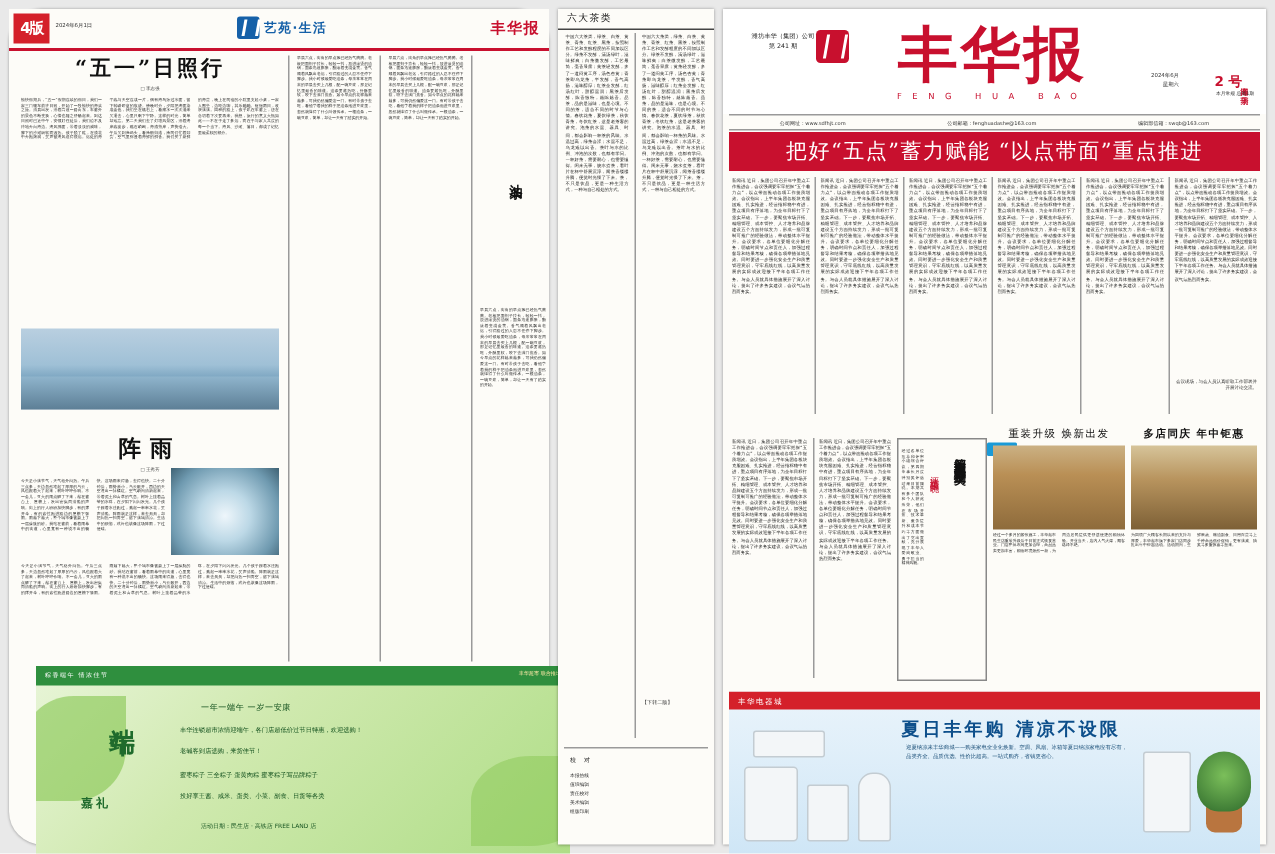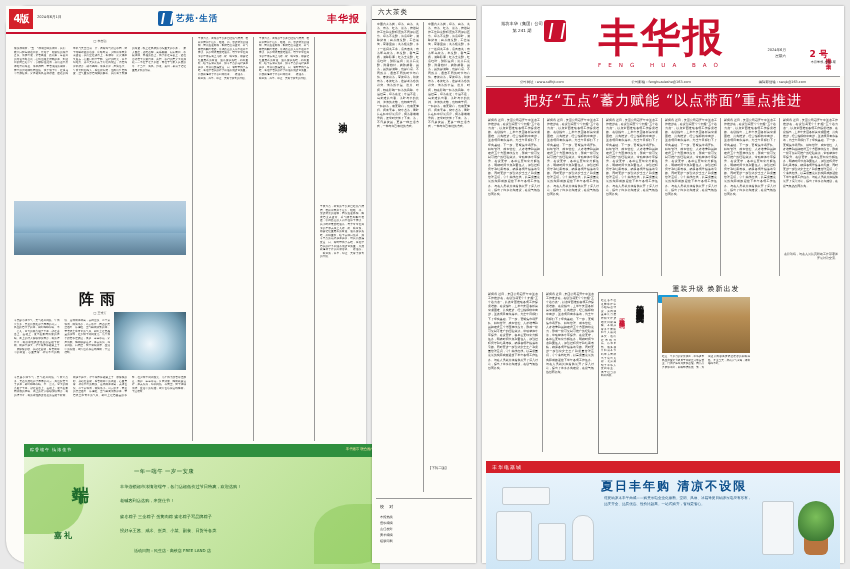--- a/index.html
+++ b/index.html
@@ -118,20 +118,21 @@
     </div>
     <div class="rule-red"></div>
 
     <div class="colwrap">
 
       <div class="vline" style="left:186px;top:2px;width:.5px;height:404px;"></div>
       <div class="vline" style="left:247px;top:2px;width:.5px;height:404px;"></div>
       <div class="vline" style="left:308px;top:2px;width:.5px;height:404px;"></div>
 
       <div class="artcol" style="left:8px;top:2px;width:172px;">
+        <div class="headline1">“五一”日照行</div>
         <div class="byline">□ 李志强</div>
         <div class="tiny" style="margin-top:4px;column-count:3;column-gap:5px;height:150px;overflow:hidden;">愉快假期后，“五一”假期连续的假日，我们一家三口驱车前往日照，开始了一段愉快的海滨之旅。清晨出发，沿着高速一路向东，车窗外的景色不断变换，心情也随之舒畅起来。到达日照时已近中午，安顿好住处后，我们迫不及待地奔向海边。海风拂面，带着淡淡的咸味，脚下的沙滩细软而温热。孩子脱了鞋，在浪花中奔跑嬉戏，笑声被海风送得很远。远处的海平线与天空连成一片，偶有海鸟掠过水面，留下转瞬即逝的痕迹。傍晚时分，夕阳把海面染成金色，我们坐在礁石上，看潮水一次次涌来又退去，心里只剩下宁静。这样的时光，简单却难忘。第二天我们去了灯塔风景区，沿着海岸线徒步，礁石嶙峋，海浪拍岸，声势浩大。午后又到渔码头，看渔船归港，渔民们忙着卸货，空气里弥漫着海鲜的鲜香。我们买了新鲜的海货，晚上在民宿的小院里支起小桌，一家人围坐，边吃边聊，其乐融融。短短两日，收获满满。回程的路上，孩子趴在车窗上，还在念叨着下次要再来。我想，旅行的意义大抵如此——不在于走了多远，而在于与家人共度的每一个当下。海风、沙滩、落日，都成了记忆里最柔软的部分。</div>
         <div class="photo sea rock" style="margin-top:4px;width:172px;height:54px;"></div>
       </div>
 
       <div class="artcol" style="left:8px;top:255px;width:172px;">
         <div class="headline2">阵雨</div>
         <div class="byline">□ 王秀芳</div>
         <div class="tiny" style="margin-top:4px;column-count:2;column-gap:5px;width:96px;height:60px;overflow:hidden;float:left;">今天是小满节气，天气格外闷热。午后三点多，天边忽然堆起了厚厚的乌云，风也跟着大了起来，树叶哗哗作响。不一会儿，豆大的雨点砸了下来，敲在窗台上、屋檐上，发出密集而清脆的声响。街上的行人纷纷加快脚步，有的撑开伞，有的索性跑进路边的屋檐下躲雨。雨越下越大，整个城市像被蒙上了一层朦胧的纱。我站在窗前，看着雨幕中的街道，心里竟有一种说不出的畅快。这场雨来得急，去得也快。二十分钟后，雨势渐小，乌云散开，西边的天空透出一抹橘红。空气瞬间清新起来，带着泥土和青草的气息。树叶上挂着晶莹的水珠，在夕阳下闪闪发光。几个孩子踩着水洼跑过，溅起一串串水花，笑声清脆。阵雨就是这样，来去匆匆，却把闷热一扫而空，留下满城清凉。生活中的烦恼，或许也该像这场阵雨，下过便晴。</div>
         <div class="photo photo2" style="position:absolute;left:100px;top:22px;width:72px;height:58px;"></div>
@@ -267,20 +268,25 @@
       </div>
     <div style="position:absolute;left:64px;top:286px;width:48px;height:160px;overflow:hidden;">
       <div class="tiny2">新闻讯 近日，集团公司召开年中重点工作推进会，会议强调要牢牢把握“五个着力点”，以点带面推动各项工作提质增效。会议指出，上半年集团各板块克服困难、扎实推进，经营指标稳中有进，重点项目有序落地，为全年目标打下了坚实基础。下一步，要聚焦市场开拓、精细管理、成本管控、人才培养和品牌建设五个方面持续发力，形成一批可复制可推广的经验做法，带动整体水平提升。会议要求，各单位要细化分解任务，明确时间节点和责任人，加强过程督导和结果考核，确保各项举措落地见效。同时要进一步强化安全生产和质量管理意识，守牢底线红线，以高质量发展的实际成效迎接下半年各项工作任务。与会人员就具体措施展开了深入讨论，提出了许多务实建议，会议气氛热烈而务实。</div>
       </div>
 
     <div style="position:absolute;left:180px;top:278px;width:88px;">
       <div style="font-size:7px;font-weight:normal;text-align:center;letter-spacing:1px;">重装升级  焕新出发</div>
       <div class="market" style="margin-top:3px;width:88px;height:56px;"></div>
       <div class="tiny" style="margin-top:2px;column-count:2;column-gap:4px;height:45px;overflow:hidden;">经过一个多月的紧张施工，丰华超市民生店重装升级后于日前正式恢复营业。门店整体布局更加合理，商品品类更加丰富，购物环境焕然一新，为周边居民提供更舒适便捷的购物体验。开业当天，店内人气火爆，顾客络绎不绝。</div>
     </div>
+    <div style="position:absolute;left:272px;top:278px;width:84px;">
+      <div style="font-size:7px;font-weight:bold;text-align:center;letter-spacing:1px;">多店同庆  年中钜惠</div>
+      <div class="market2" style="margin-top:3px;width:84px;height:56px;"></div>
+      <div class="tiny" style="margin-top:2px;column-count:2;column-gap:4px;height:45px;overflow:hidden;">为回馈广大顾客长期以来的支持与厚爱，丰华超市旗下多家门店同步推出年中钜惠活动。活动期间，生鲜果蔬、粮油副食、日用百货等上千种商品低价促销，更有满减、抽奖等多重惊喜等您来。</div>
+    </div>
 
     <div class="ad2">
       <div class="ad2-top">
         <div style="position:absolute;left:6px;top:3px;color:#fff;font-size:5px;letter-spacing:1px;">丰华电器城</div>
       </div>
       <div class="ad2-title">夏日丰年购  清凉不设限</div>
       <div style="position:absolute;left:118px;top:34px;width:150px;font-size:3.6px;line-height:6px;color:#1b4f78;">迎夏纳凉来丰华商城——购美家电全业化焕新。空调、风扇、冰箱等夏日纳凉家电应有尽有，品类齐全、品质优选、性价比超高。一站式购齐，省钱更省心。</div>
 
       <div class="ac" style="left:16px;top:26px;width:46px;height:16px;"></div>
       <div class="ac" style="left:10px;top:50px;width:34px;height:48px;border-radius:3px;"></div>

